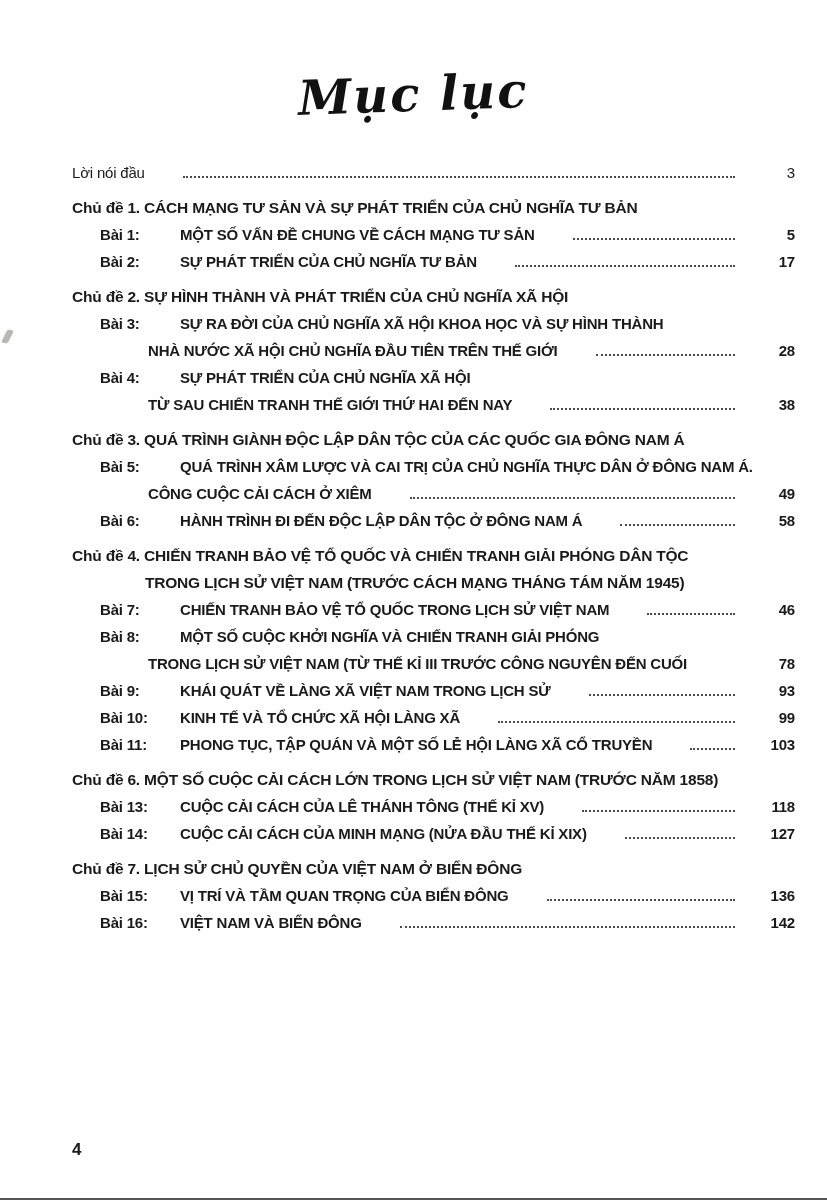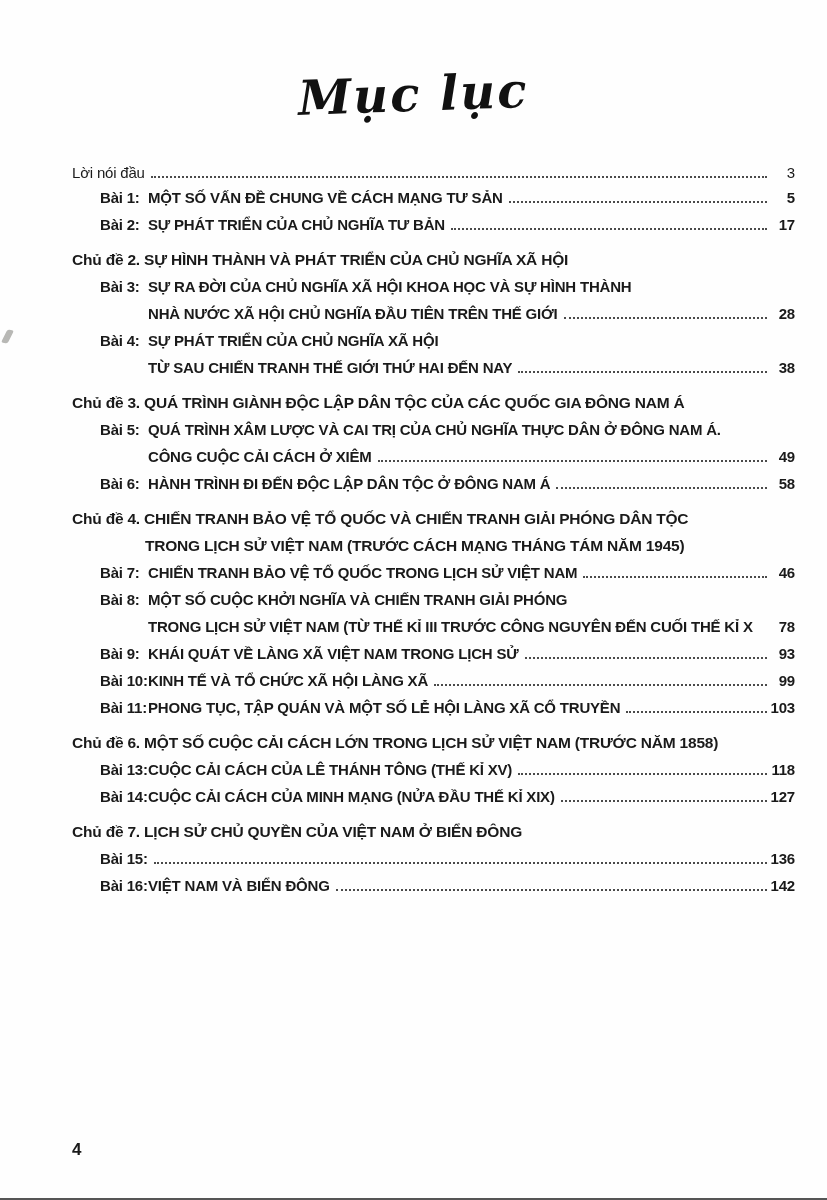--- a/index.html
+++ b/index.html
@@ -35,20 +35,21 @@
   }
   .row {
     display: flex;
     align-items: baseline;
     line-height: 21px;
     margin-bottom: 6px;
     font-size: 15px;
     font-weight: bold;
     letter-spacing: -0.2px;
     white-space: nowrap;
+    gap: 32px;
   }
   .row.preface {
     font-weight: normal;
     font-size: 15px;
     margin-bottom: 4px;
   }
   .row.chapter {
     margin-top: 14px;
     font-size: 15.5px;
   }
@@ -104,20 +105,23 @@
   <div class="title-wrap">
     <span class="script-title">Mục lục</span>
   </div>
 
   <div class="toc">
       <div class="row preface">
         <span class="text">Lời nói đầu</span>
         <span class="dots"></span>
         <span class="pg">3</span>
       </div>
+      <div class="row chapter">
+        <span class="text">Chủ đề 1. CÁCH MẠNG TƯ SẢN VÀ SỰ PHÁT TRIỂN CỦA CHỦ NGHĨA TƯ BẢN</span>
+      </div>
       <div class="row lesson">
         <span class="label">Bài 1:</span>
         <span class="text">MỘT SỐ VẤN ĐỀ CHUNG VỀ CÁCH MẠNG TƯ SẢN</span>
         <span class="dots"></span>
         <span class="pg">5</span>
       </div>
       <div class="row lesson">
         <span class="label">Bài 2:</span>
         <span class="text">SỰ PHÁT TRIỂN CỦA CHỦ NGHĨA TƯ BẢN</span>
         <span class="dots"></span>
@@ -214,20 +218,21 @@
         <span class="label">Bài 14:</span>
         <span class="text">CUỘC CẢI CÁCH CỦA MINH MẠNG (NỬA ĐẦU THẾ KỈ XIX)</span>
         <span class="dots"></span>
         <span class="pg">127</span>
       </div>
       <div class="row chapter">
         <span class="text">Chủ đề 7. LỊCH SỬ CHỦ QUYỀN CỦA VIỆT NAM Ở BIỂN ĐÔNG</span>
       </div>
       <div class="row lesson">
         <span class="label">Bài 15:</span>
+        <span class="text">VỊ TRÍ VÀ TẦM QUAN TRỌNG CỦA BIỂN ĐÔNG</span>
         <span class="dots"></span>
         <span class="pg">136</span>
       </div>
       <div class="row lesson">
         <span class="label">Bài 16:</span>
         <span class="text">VIỆT NAM VÀ BIỂN ĐÔNG</span>
         <span class="dots"></span>
         <span class="pg">142</span>
       </div>
     </div>

